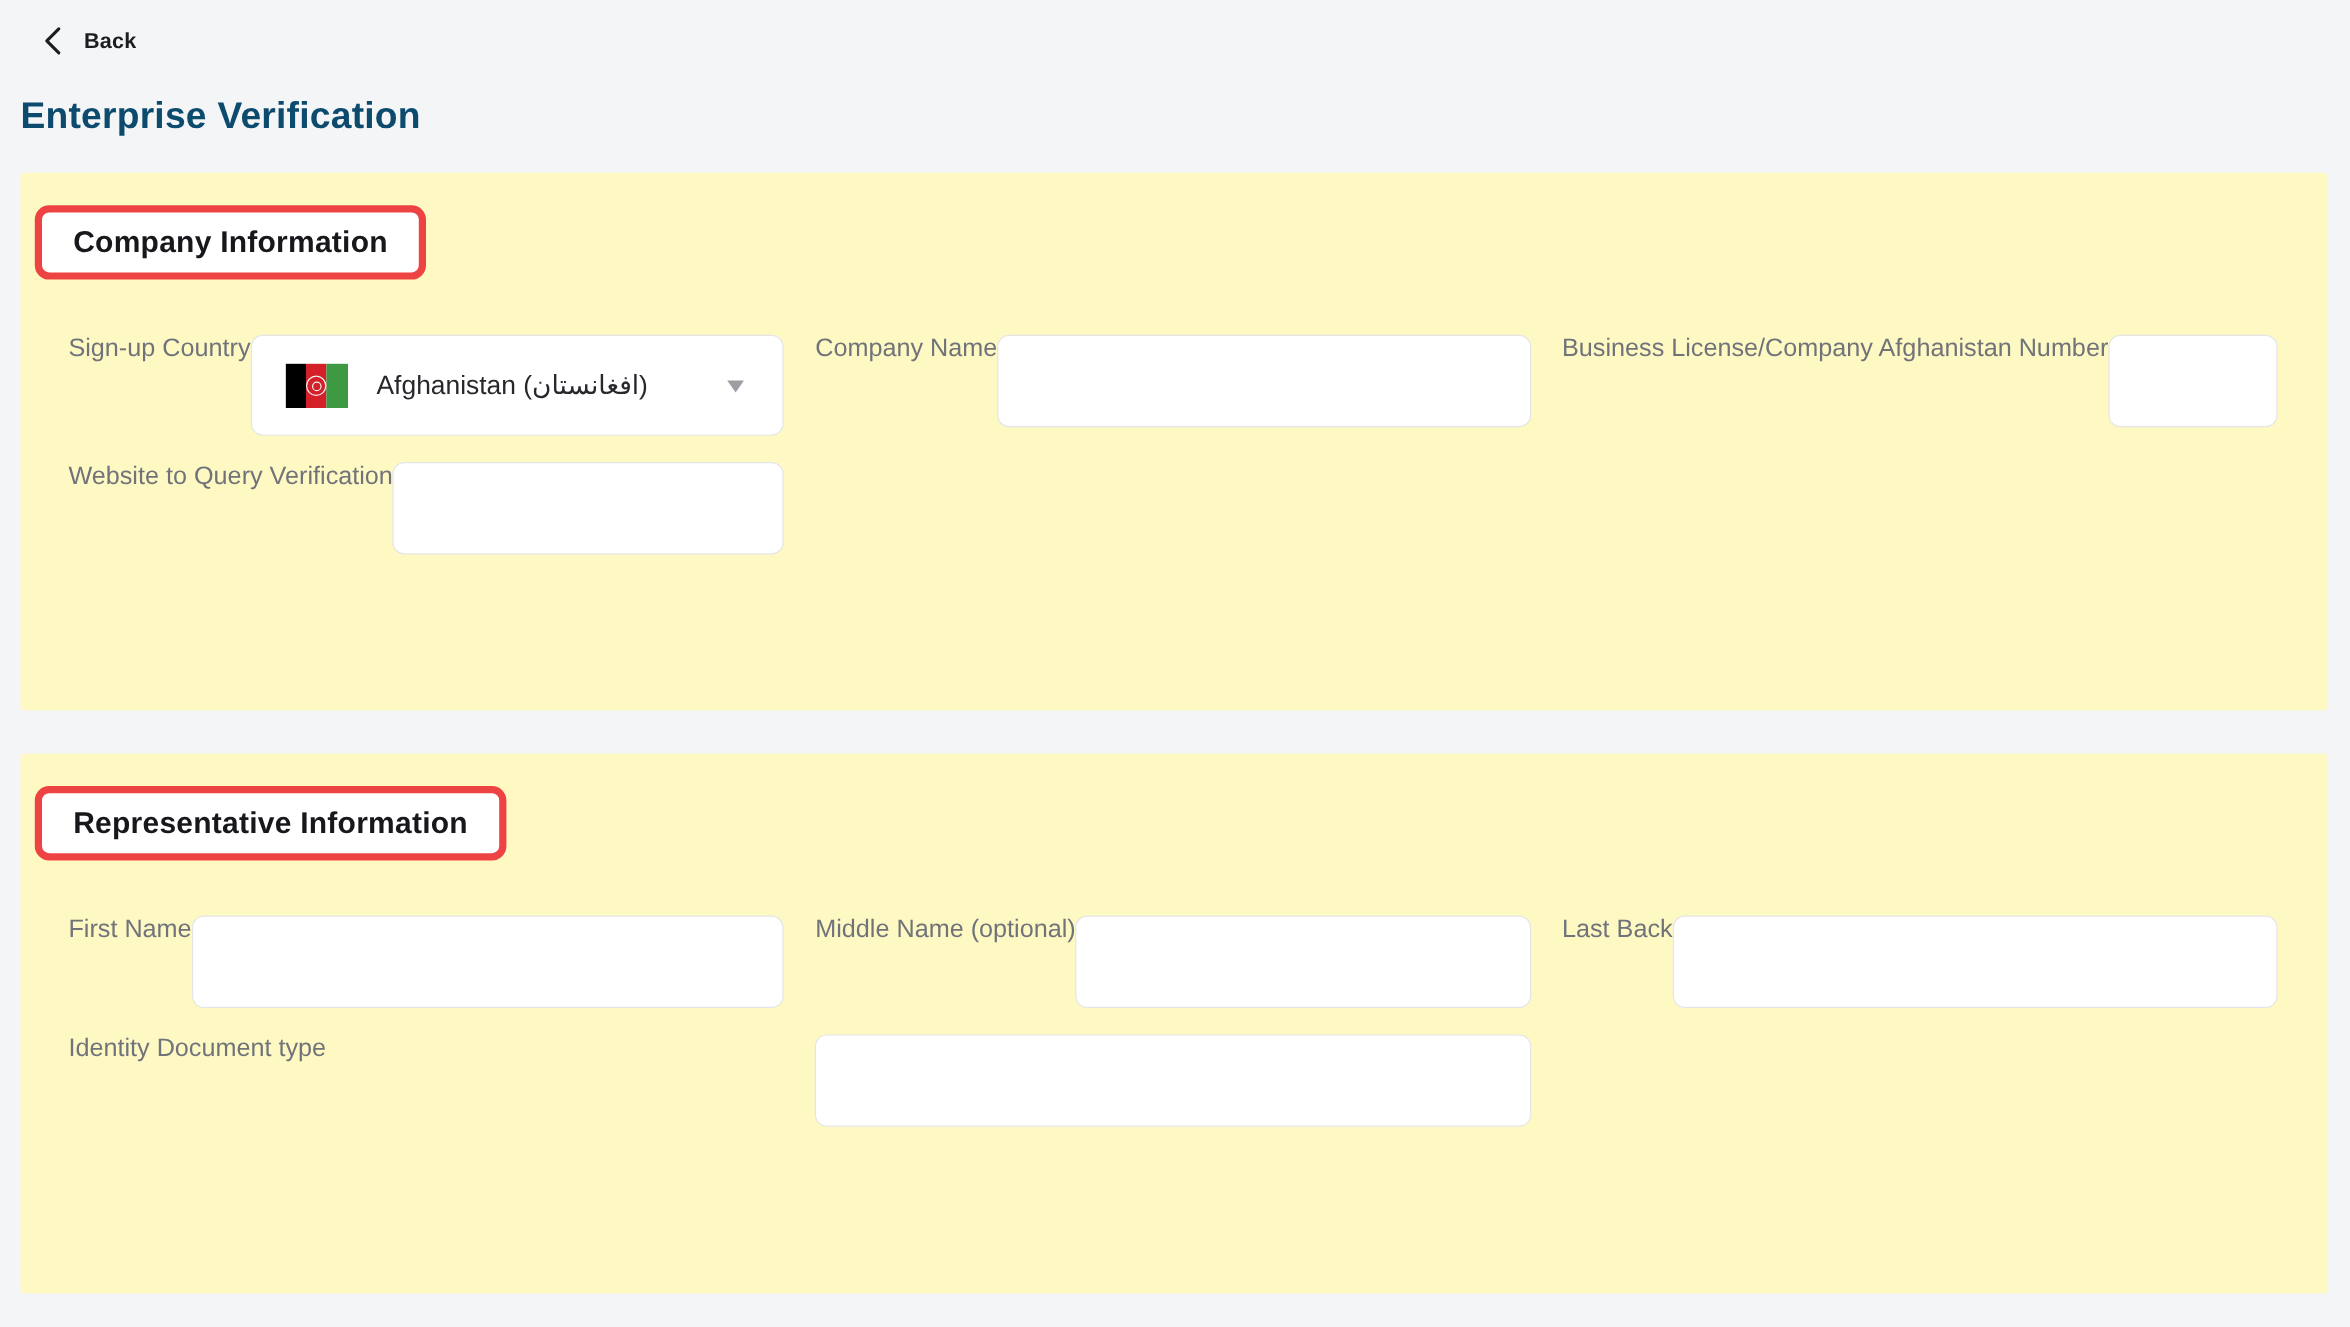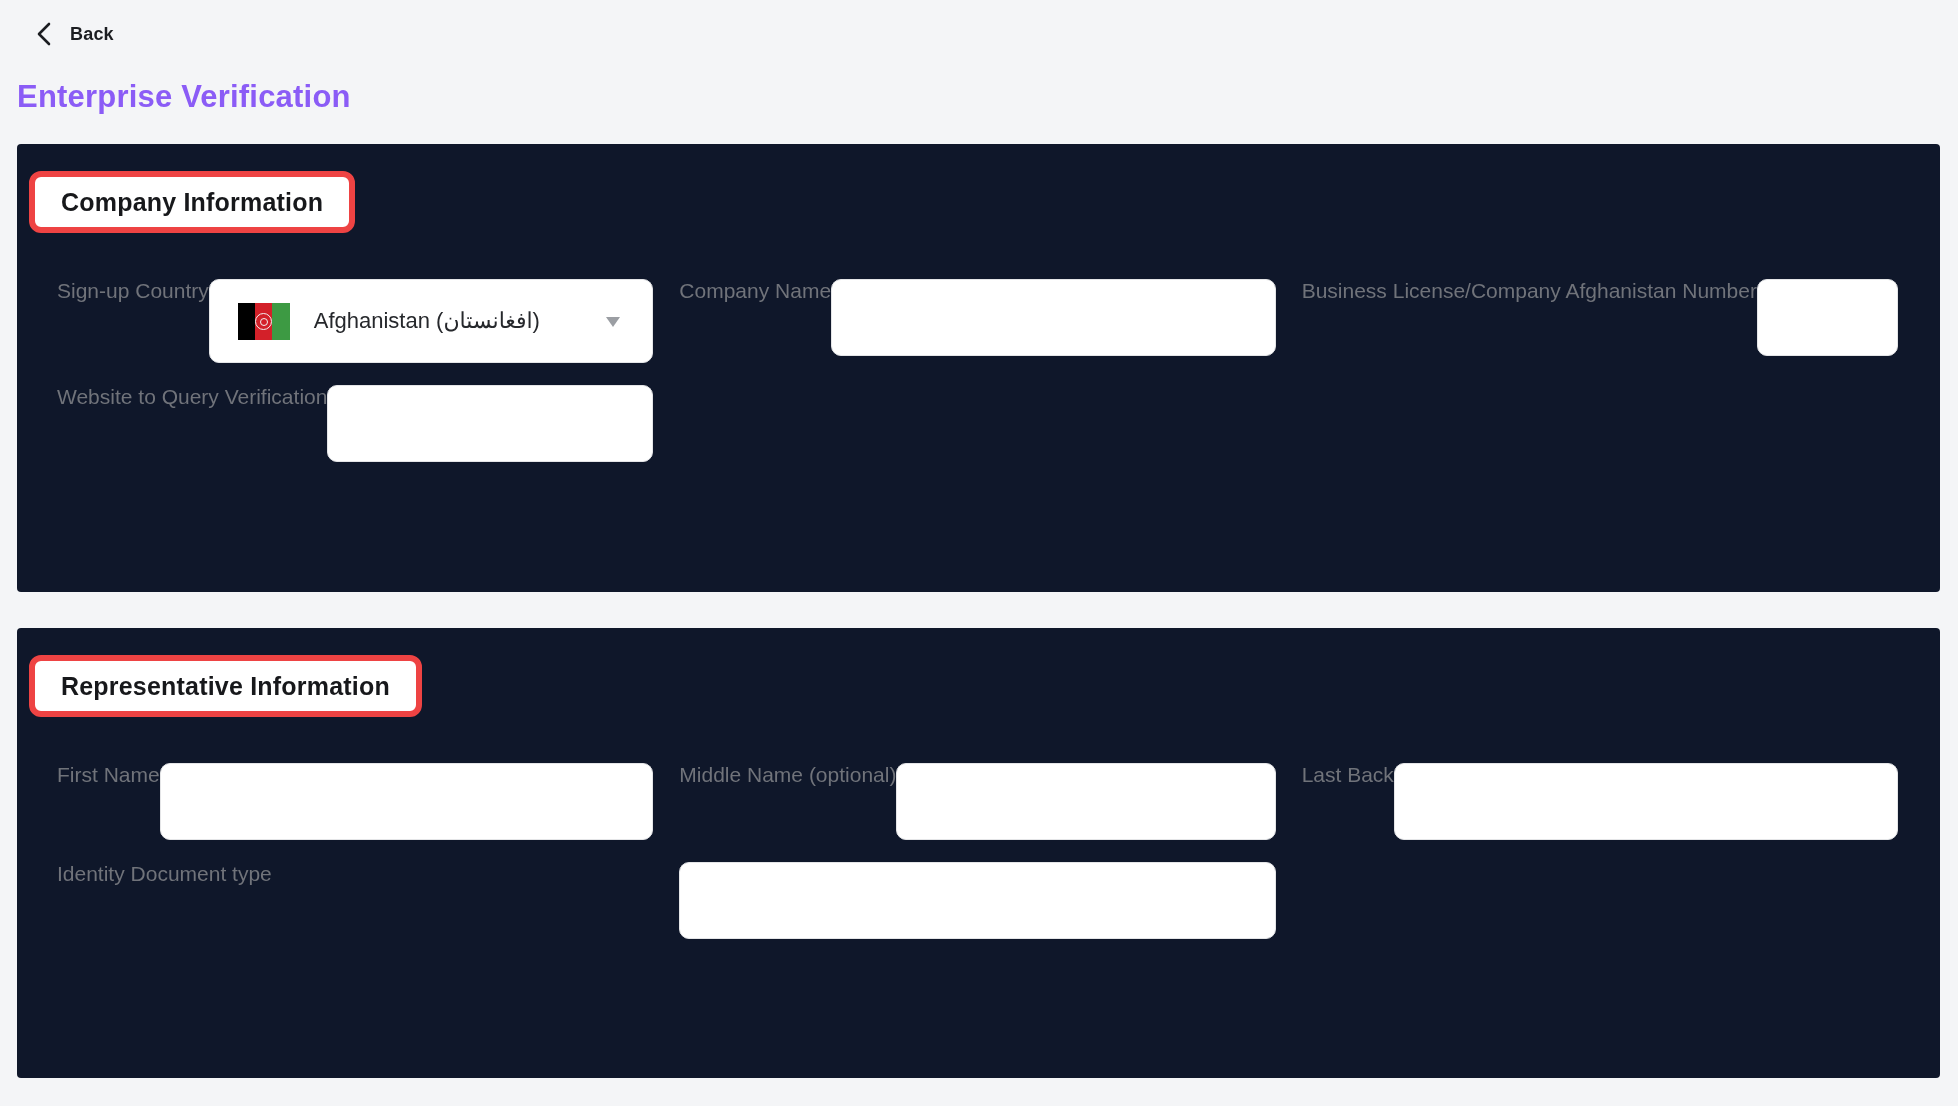--- a/index.html
+++ b/index.html
@@ -32,27 +32,27 @@
     font-weight: bold;
     color: #1b1d21;
     letter-spacing: 0.2px;
   }
 
   .page-title {
     margin: 30px 0 0 17px;
     font-size: 31px;
     line-height: 38px;
     font-weight: bold;
-    color: #8b5cf6;
+    color: #0c4a6e;
     letter-spacing: 0.2px;
   }
 
   
   .card {
-    background: #0f172a;
+    background: #fef9c3;
     width: 1923px;
     margin-left: 17px;
     border-radius: 4px;
     padding-bottom: 34px;
   }
   .card-1 { margin-top: 28px; height: 448px; }
   .card-2 { margin-top: 36px; height: 450px; }
 
   
   .section-badge {

